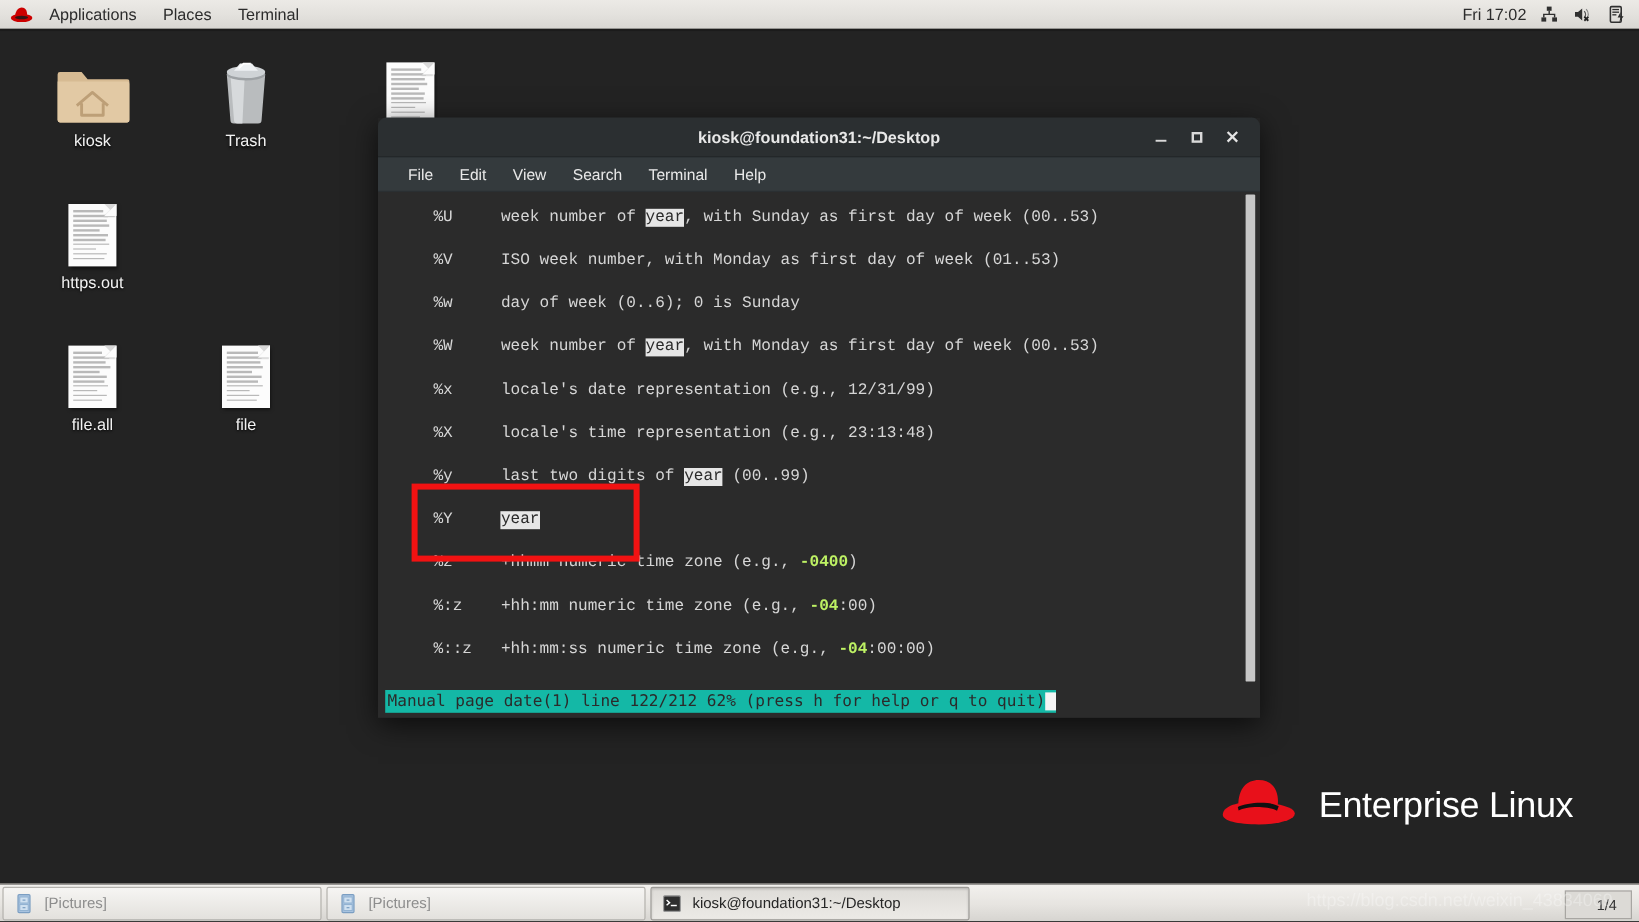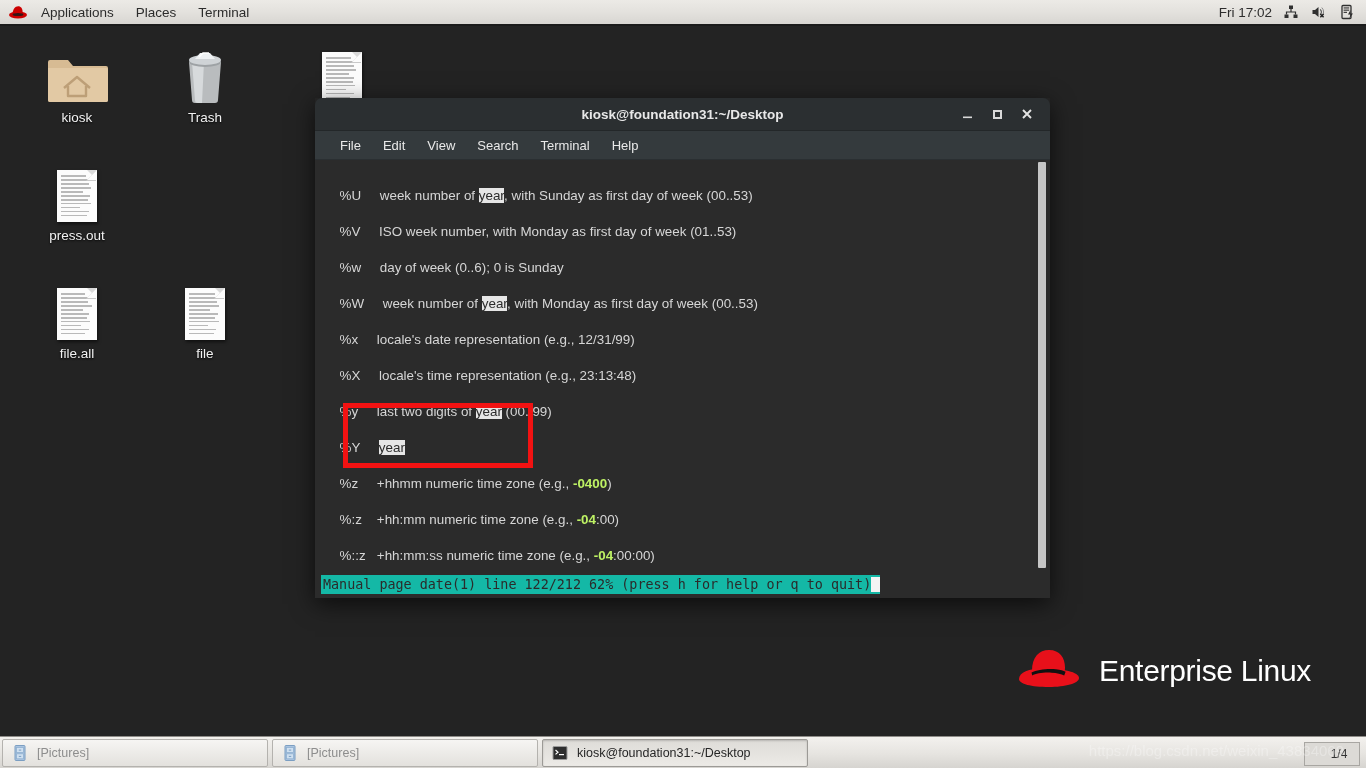--- a/index.html
+++ b/index.html
@@ -115,22 +115,22 @@
     border-bottom: 1px solid #2a2f32;
   }
   .tmenu { font-size: 13px; color: #e9e9e9; padding: 2px 9px; margin-right: 4px; cursor: default; }
   #term-body {
     position: relative;
     height: 412px; background: #2b2b2b;
     overflow: hidden;
   }
   #term-text {
     position: absolute; left: 0; top: 0; right: 16px; bottom: 0;
-    padding: 18px 0 0 6px;
-    font-family: Liberation Sans, sans-serif;
+    padding: 4px 0 0 6px;
+    font-family: Liberation Mono, monospace;
     font-size: 13.4px; line-height: 36px;
     color: #d6d6d6; white-space: pre;
   }
   #term-text .hl { background: #e6e6e6; color: #2b2b2b; }
   #term-text .b  { color: #bef264; font-weight: bold; }
   #term-scrollbar {
     position: absolute; right: 0; top: 0; width: 16px; height: 412px;
     background: #2b2b2b;
   }
   #term-scroll-thumb {
@@ -281,21 +281,21 @@
             <i style="width:70%"></i>
               <i style="width:90%"></i>
               <i style="width:84%"></i>
               <i style="width:93%"></i>
             <i style="width:60%"></i>
               <i style="width:88%"></i>
               <i style="width:80%"></i>
           </span>
         </span>
       </span>
-      <span class="label">press.out</span>
+      <span class="label">https.out</span>
     </div>
 
 
     <div class="desk-icon" style="left:22px; top:250px;">
       <span class="glyph">
         <span class="doc-page">
             <span class="corner"></span>
           <span class="doc-lines">
             <i style="width:76%"></i>
               <i style="width:93%"></i>

